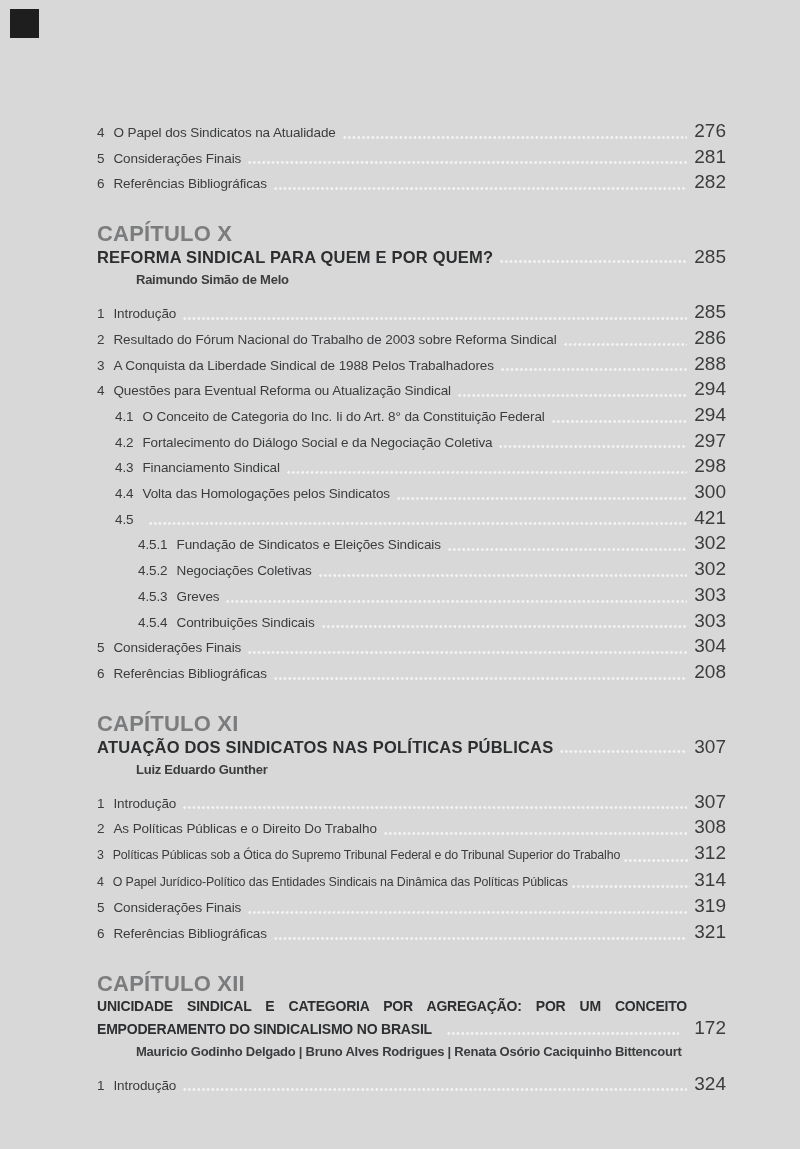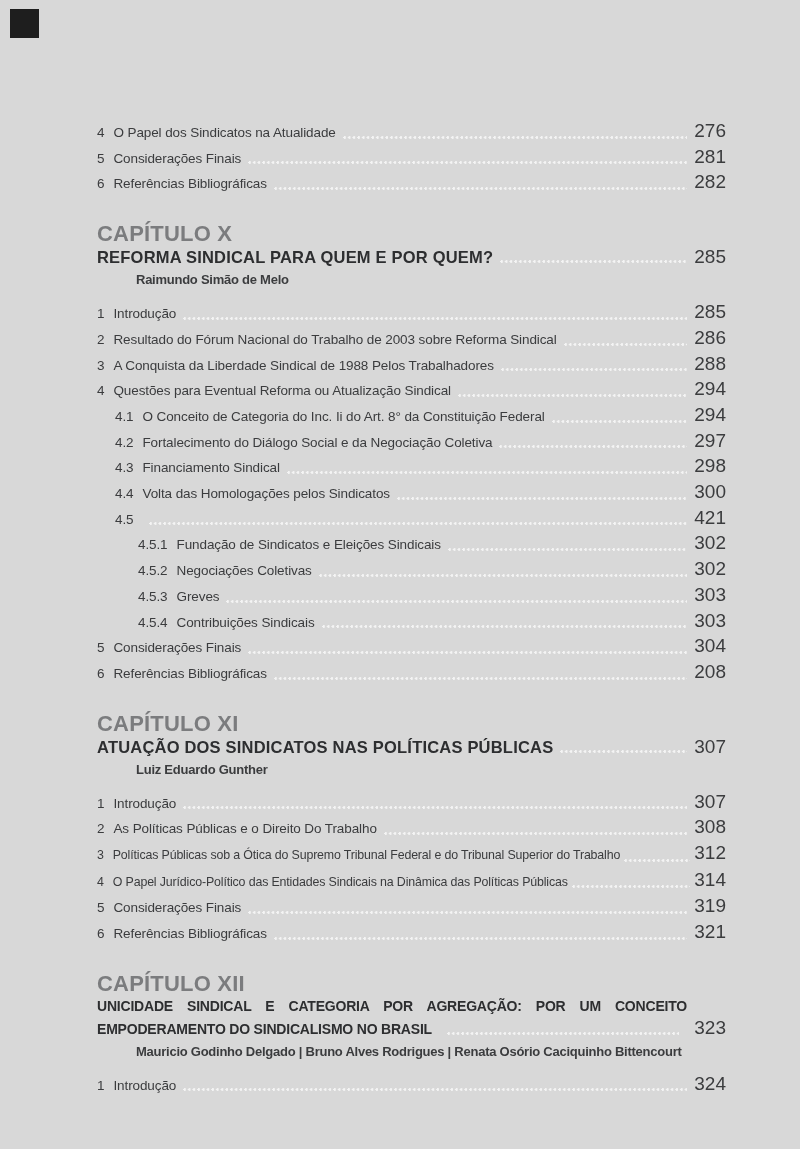--- a/index.html
+++ b/index.html
@@ -247,21 +247,21 @@
         </div>
       </section>
       <section class="toc-section chapter">
         <div class="kicker">CAPÍTULO XII</div>
         <div class="title-lines">
           <div class="title-line-justify">UNICIDADE SINDICAL E CATEGORIA POR AGREGAÇÃO: POR UM CONCEITO</div>
         </div>
         <div class="chapter-title-row title-last-row">
           <span class="t-label">EMPODERAMENTO DO SINDICALISMO NO BRASIL</span>
           <span class="leader"></span>
-          <span class="pg">323</span>
+          <span class="pg">172</span>
         </div>
         <div class="authors">Mauricio Godinho Delgado | Bruno Alves Rodrigues | Renata Osório Caciquinho Bittencourt</div>
         <div class="items-group">
           <div class="toc-row">
             <span class="num">1</span>
             <span class="label">Introdução</span>
             <span class="leader"></span>
             <span class="pg">324</span>
           </div>
         </div>

